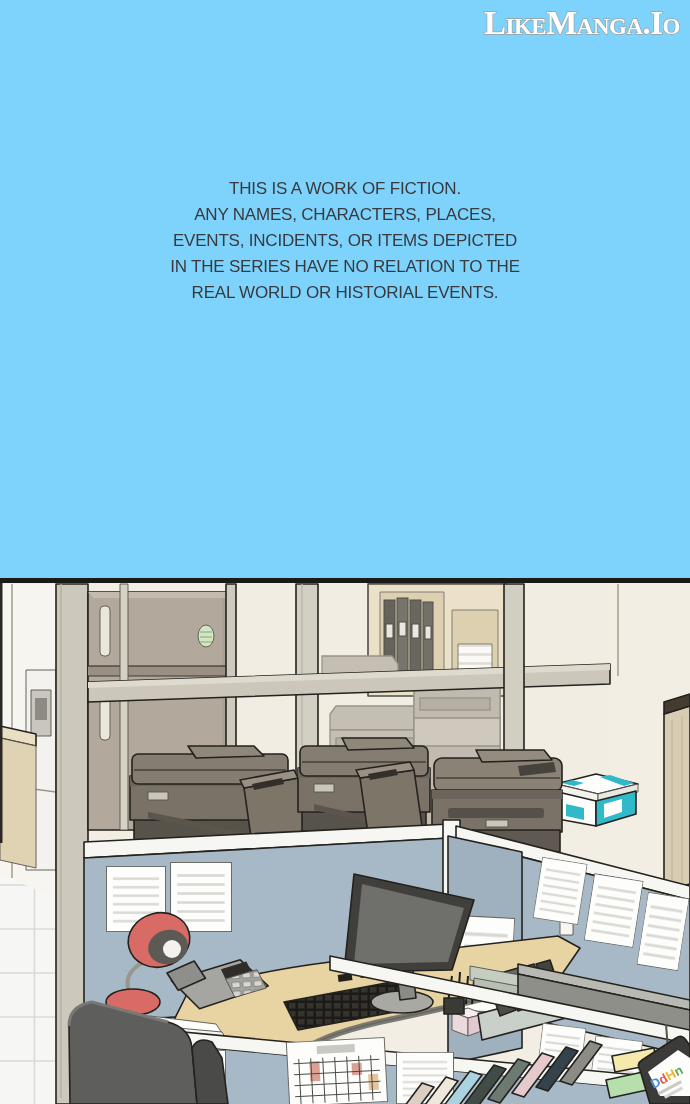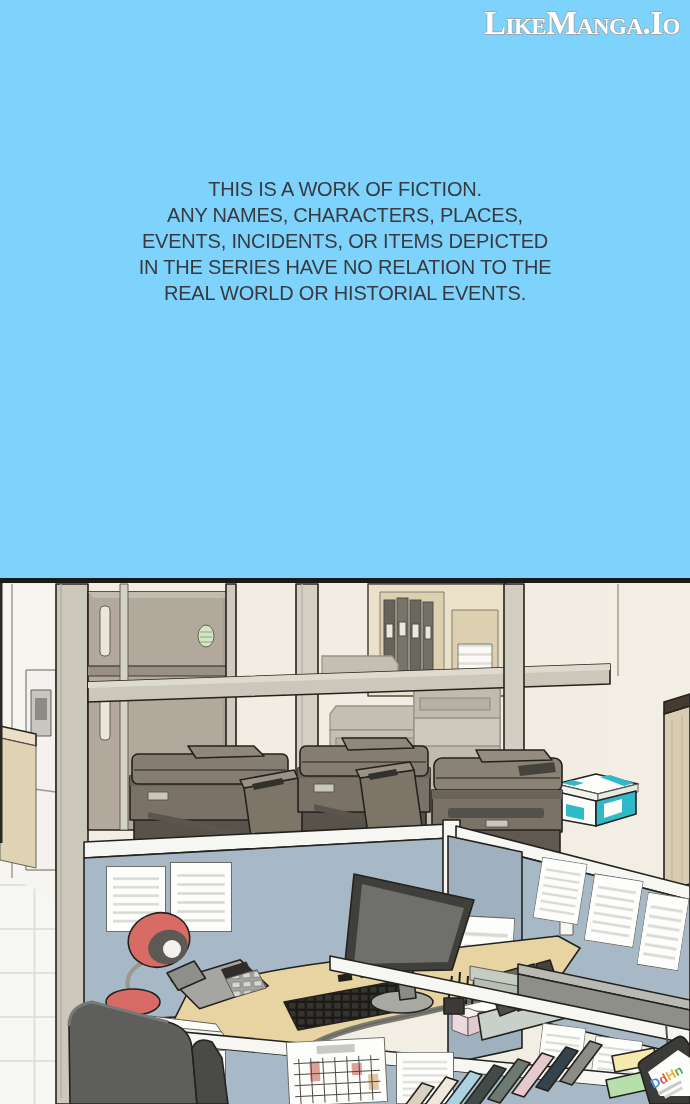--- a/index.html
+++ b/index.html
@@ -3,21 +3,21 @@
 <meta charset="utf-8">
 <style>
   html,body { margin:0; padding:0; background:#ffffff; }
   .page { position:relative; width:690px; height:1104px; background:#7dd3fc;
           overflow:hidden; font-family:"Liberation Sans", sans-serif; }
   .logo-svg { position:absolute; top:0px; right:6px; }
   .logo-text { font-family:"Liberation Serif", serif; font-weight:bold;
                font-variant:small-caps; font-size:33px; letter-spacing:-0.5px; }
   .disclaimer { position:absolute; top:176px; left:0; width:690px;
                 text-align:center; white-space:pre-line; color:#3a3a3e;
-                font-size:20px; line-height:26px; font-weight:400;
+                font-size:17px; line-height:26px; font-weight:400;
                 letter-spacing:-0.2px; }
   .panel { position:absolute; top:578px; left:0; width:690px; height:526px; }
   .o  { stroke:#24221e; stroke-width:1.6; stroke-linejoin:round; }
   .ot { stroke:#55534c; stroke-width:0.9; stroke-linejoin:round; }
   .paper { stroke:#6b6b66; stroke-width:1; }
 </style>
 </head>
 <body>
 
 <div class="page">

